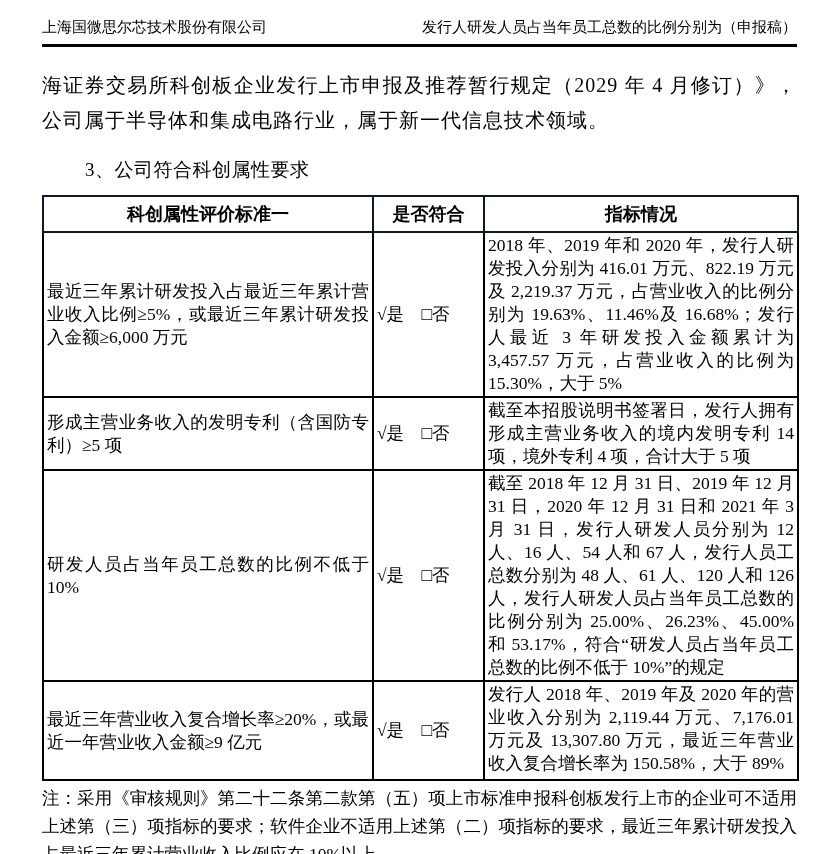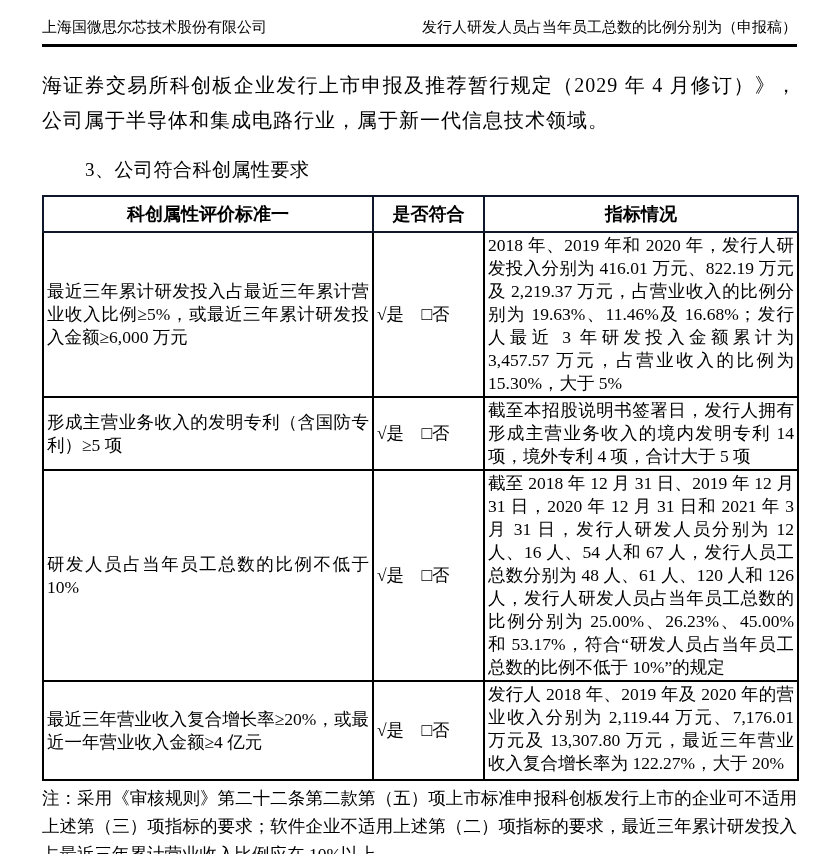--- a/index.html
+++ b/index.html
@@ -147,25 +147,25 @@
       </tr>
       <tr class="row-3">
         <td class="crit">研发人员占当年员工总数的比例不低于10%</td>
         <td class="comp">
           <span class="chk-yes">√是</span>
           <span class="chk-no">□否</span>
         </td>
         <td class="ind">截至 2018 年 12 月 31 日、2019 年 12 月 31 日，2020 年 12 月 31 日和 2021 年 3 月 31 日，发行人研发人员分别为 12 人、16 人、54 人和 67 人，发行人员工总数分别为 48 人、61 人、120 人和 126 人，发行人研发人员占当年员工总数的比例分别为 25.00%、26.23%、45.00%和 53.17%，符合“研发人员占当年员工总数的比例不低于 10%”的规定</td>
       </tr>
       <tr class="row-4">
-        <td class="crit">最近三年营业收入复合增长率≥20%，或最近一年营业收入金额≥4 亿元</td>
+        <td class="crit">最近三年营业收入复合增长率≥20%，或最近一年营业收入金额≥9 亿元</td>
         <td class="comp">
           <span class="chk-yes">√是</span>
           <span class="chk-no">□否</span>
         </td>
-        <td class="ind">发行人 2018 年、2019 年及 2020 年的营业收入分别为 2,119.44 万元、7,176.01 万元及 13,307.80 万元，最近三年营业收入复合增长率为 122.27%，大于 20%</td>
+        <td class="ind">发行人 2018 年、2019 年及 2020 年的营业收入分别为 2,119.44 万元、7,176.01 万元及 13,307.80 万元，最近三年营业收入复合增长率为 150.58%，大于 89%</td>
       </tr>
     </tbody>
   </table>
 
   <p class="table-note">注：采用《审核规则》第二十二条第二款第（五）项上市标准申报科创板发行上市的企业可不适用上述第（三）项指标的要求；软件企业不适用上述第（二）项指标的要求，最近三年累计研发投入占最近三年累计营业收入比例应在 10%以上。</p>
 
 </div>
 
 </body></html>

